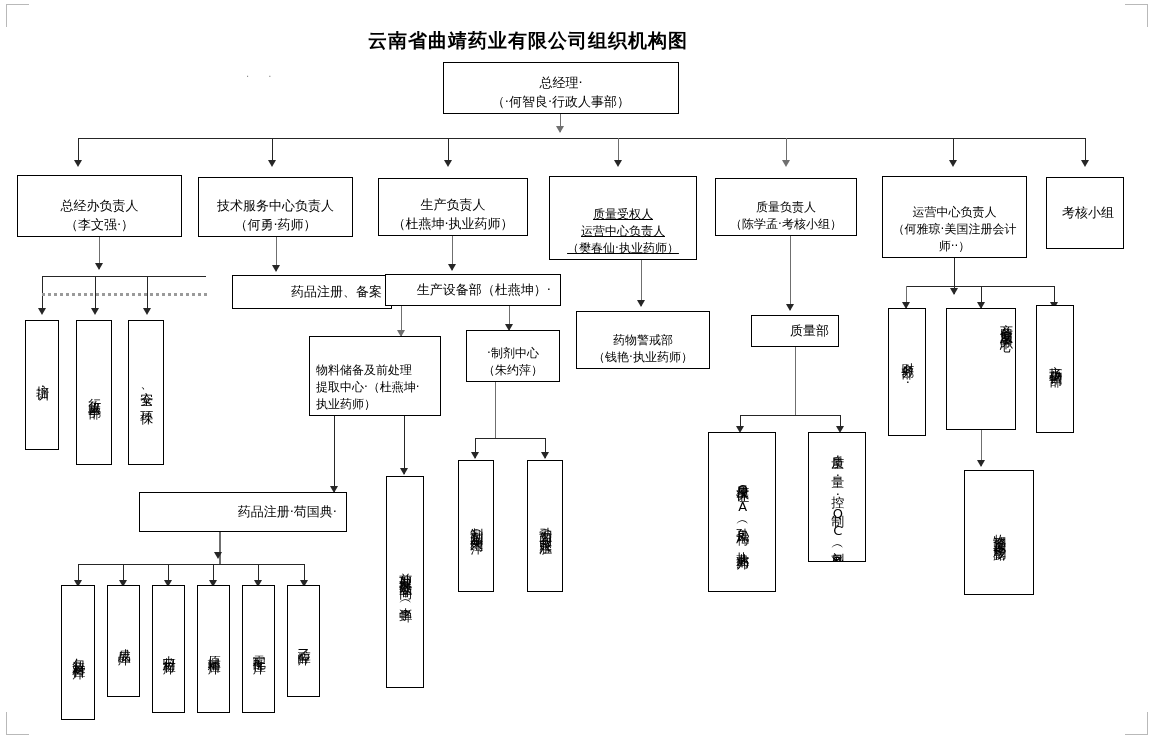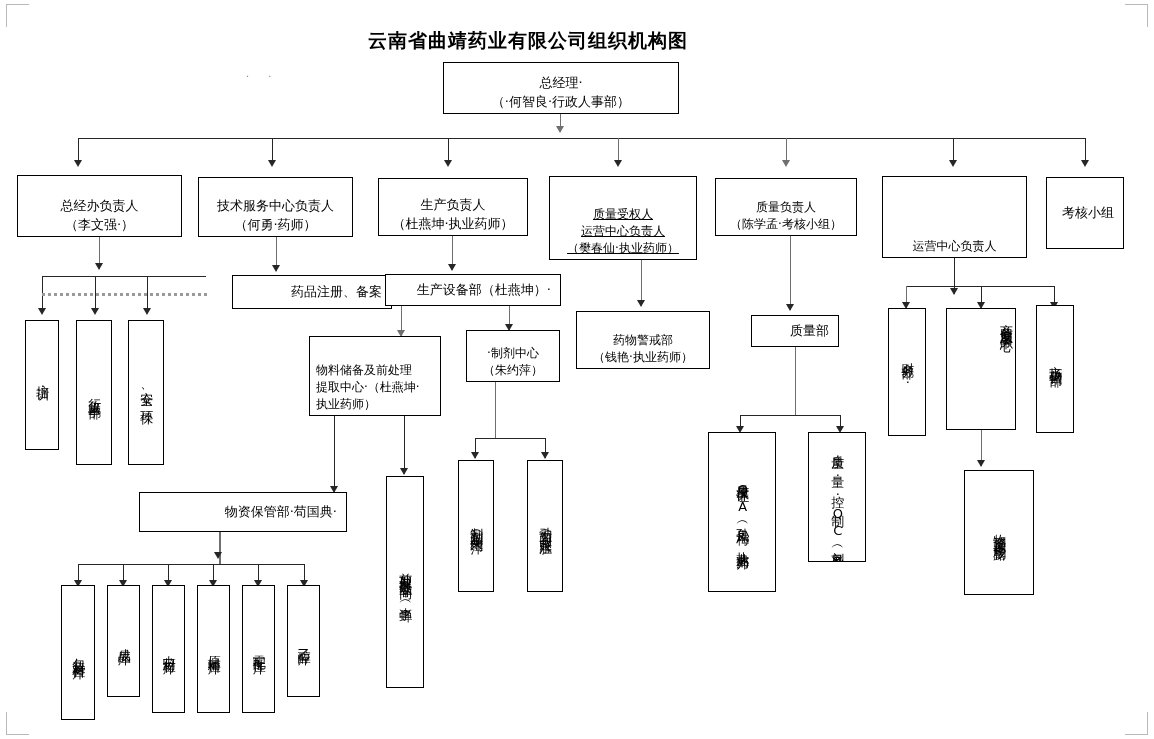--- a/index.html
+++ b/index.html
@@ -150,20 +150,21 @@
     <span>（樊春仙·执业药师）</span>
   </div>
 
   <div class="box small" style="left:715px;top:178px;width:142px;height:58px;flex-direction:column;">
     <span>质量负责人</span>
     <span>（陈学孟·考核小组）</span>
   </div>
 
   <div class="box small" style="left:882px;top:176px;width:145px;height:82px;flex-direction:column;">
     <span>运营中心负责人</span>
+    <span>（何雅琼·美国注册会计师··）</span>
   </div>
 
   <div class="box" style="left:1046px;top:177px;width:78px;height:72px;">
     <span>考核小组</span>
   </div>
 
   <div class="ln v grey" style="left:99px;top:237px;height:32px;"></div>
   <div class="arrow" style="left:95px;top:263px;"></div>
   <div class="ln h" style="left:42px;top:276px;width:164px;"></div>
 
@@ -213,21 +214,21 @@
     <span>提取中心·（杜燕坤·</span>
     <span>执业药师）</span>
   </div>
 
   <div class="ln v" style="left:334px;top:416px;height:76px;"></div>
   <div class="arrow" style="left:330px;top:486px;"></div>
   <div class="ln v" style="left:404px;top:416px;height:58px;"></div>
   <div class="arrow" style="left:400px;top:468px;"></div>
 
   <div class="box" style="left:139px;top:492px;width:208px;height:40px;">
-    <span>物资保管部·苟国典·</span>
+    <span>药品注册·苟国典·</span>
   </div>
 
   <div class="box vert center" style="left:386px;top:476px;width:38px;height:212px;">
     <span>前处理及提取车间·（李蝉）</span>
   </div>
 
   <div class="ln v grey" style="left:495px;top:382px;height:56px;"></div>
   <div class="arrow" style="left:471px;top:452px;"></div>
   <div class="ln h" style="left:475px;top:438px;width:70px;"></div>
   <div class="ln v" style="left:475px;top:438px;height:20px;"></div>

